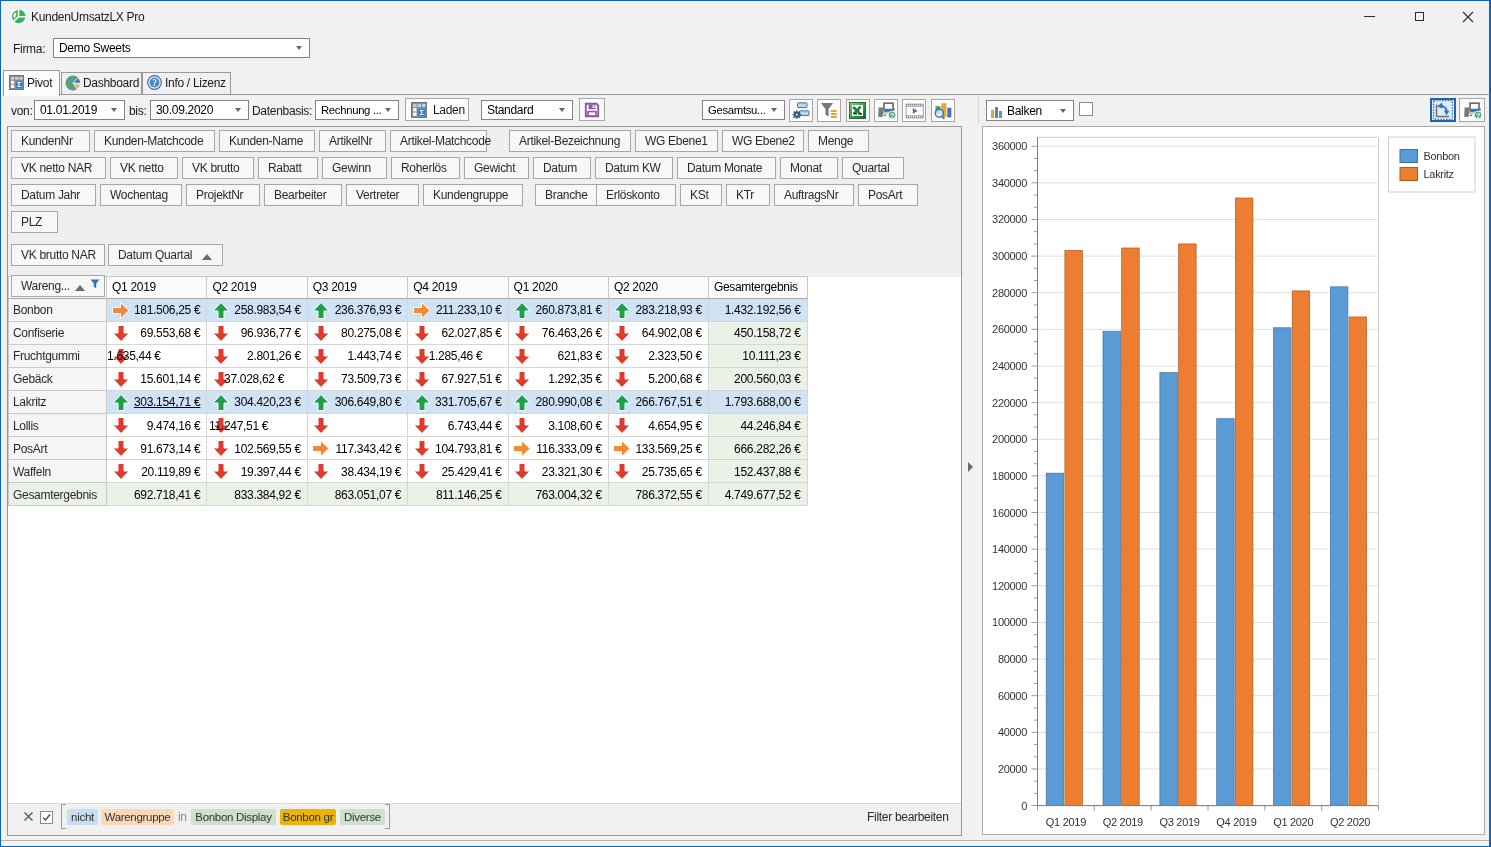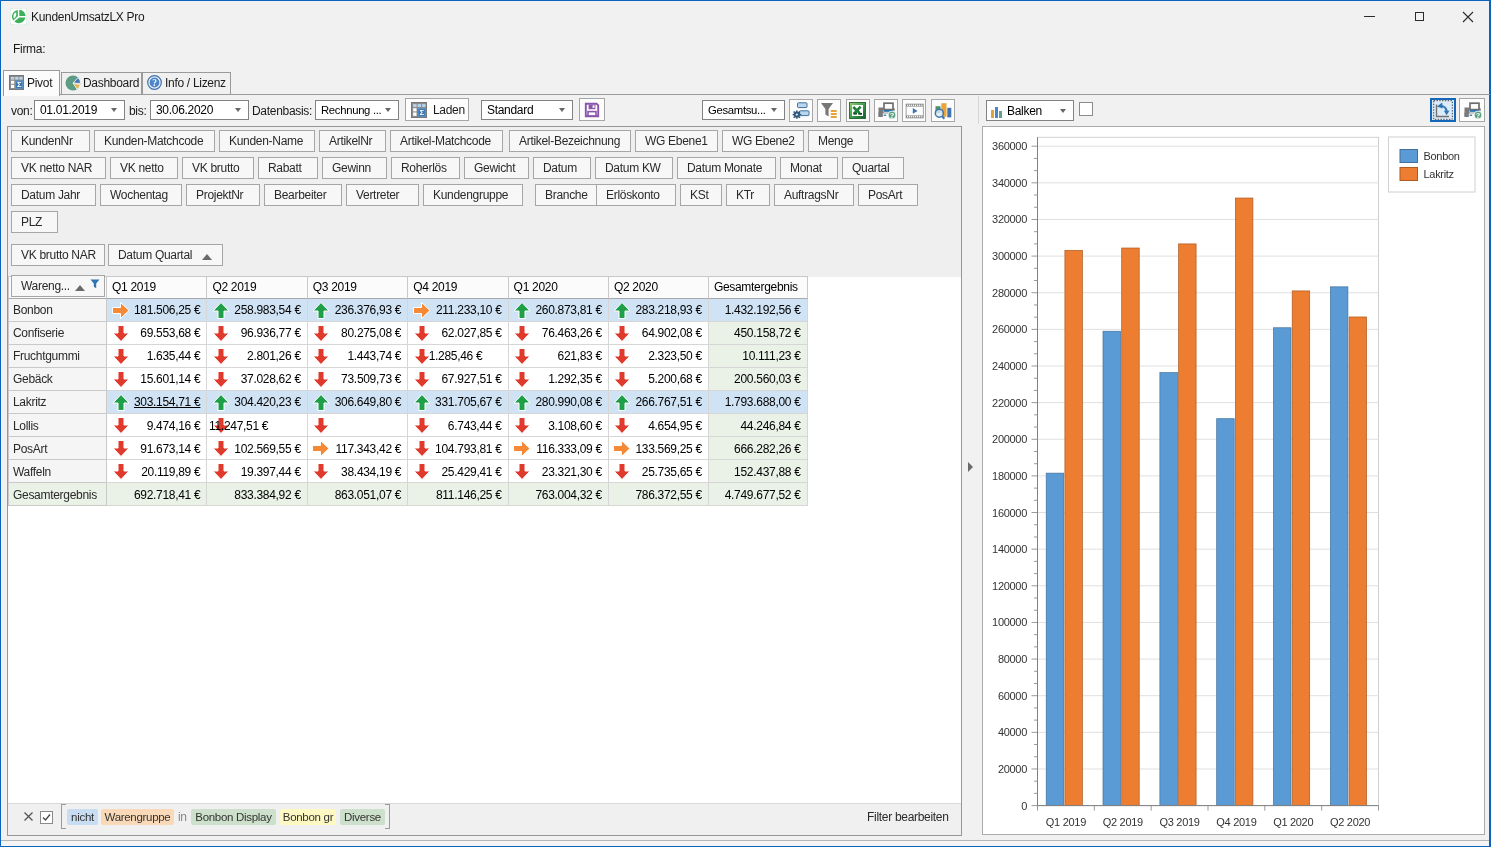--- a/index.html
+++ b/index.html
@@ -32,20 +32,24 @@
     </div>
 <div class="abs t12" style="left:30px;top:9px;color:#1b1b1b;">KundenUmsatzLX Pro</div>
 <div class="abs" style="left:1363px;top:15px;width:11px;height:1px;background:#2b2b2b;"></div>
 <div class="abs" style="left:1414px;top:11px;width:9px;height:9px;border:1px solid #2b2b2b;"></div>
 <div class="abs" style="left:1461px;top:10px;width:12px;height:12px;">
       <svg width="12" height="12">
         <path d="M1 1 L11 11 M11 1 L1 11" stroke="#2b2b2b" stroke-width="1.1"></path>
       </svg>
     </div>
 <div class="abs t12" style="left:12px;top:41px;">Firma:</div>
+<div class="combo" style="left:52px;top:37px;width:257px;height:20px;">
+      <span class="cv">Demo Sweets</span>
+      <span class="arr"></span>
+    </div>
 <div class="abs" style="left:2px;top:93px;width:1487px;height:1px;background:#9a9a9a;"></div>
 <div class="abs" style="left:60px;top:71px;width:81px;height:22px;background:#f0f0f0;border:1px solid #9a9a9a;border-bottom:none;"></div>
 <div class="abs" style="left:141px;top:71px;width:89px;height:22px;background:#f0f0f0;border:1px solid #9a9a9a;border-bottom:none;"></div>
 <div class="abs" style="left:2px;top:69px;width:57px;height:26px;background:#fcfcfc;border:1px solid #9a9a9a;border-bottom:none;"></div>
 <div class="abs" style="left:8px;top:74px;width:15px;height:15px;">
       <svg width="15" height="15" viewBox="0 0 15 15">
         <rect x="0.5" y="0.5" width="14" height="14" fill="#8e8e8e" stroke="#777"></rect>
         <rect x="2" y="2" width="3.2" height="2.6" fill="#b9d6ef"></rect>
         <rect x="6.2" y="2" width="3.2" height="2.6" fill="#b9d6ef"></rect>
         <rect x="10.4" y="2" width="3.2" height="2.6" fill="#b9d6ef"></rect>
@@ -73,21 +77,21 @@
       </svg>
     </div>
 <div class="abs t12" style="left:164px;top:75px;">Info / Lizenz</div>
 <div class="abs t12" style="left:10px;top:103px;">von:</div>
 <div class="combo" style="left:33px;top:99px;width:91px;height:20px;">
       <span class="cv">01.01.2019</span>
       <span class="arr"></span>
     </div>
 <div class="abs t12" style="left:128px;top:103px;">bis:</div>
 <div class="combo" style="left:149px;top:99px;width:99px;height:20px;">
-      <span class="cv">30.06.2020</span>
+      <span class="cv">30.09.2020</span>
       <span class="arr"></span>
     </div>
 <div class="abs t12" style="left:251px;top:103px;">Datenbasis:</div>
 <div class="combo" style="left:314px;top:99px;width:84px;height:20px;">
       <span class="cv" style="font-size:11.3px;">Rechnung ...</span>
       <span class="arr"></span>
     </div>
 <div class="btn" style="left:404px;top:97px;width:64px;height:23px;">
       <div class="abs" style="left:5px;top:3px;">
         <svg width="16" height="16" viewBox="0 0 15 15">
@@ -252,21 +256,21 @@
           <text x="15" y="15.9" font-size="7.5" fill="#fff" text-anchor="middle" font-weight="bold">?</text>
         </svg>
       </div>
     </div>
 <div class="abs" style="left:6px;top:125px;width:955px;height:710px;background:#fff;border:1px solid #979797;"></div>
 <div class="abs" style="left:7px;top:126px;width:953px;height:150px;background:#efefef;"></div>
 <div class="chip" style="left:10.0px;top:129px;width:79px;">KundenNr</div>
 <div class="chip" style="left:93.0px;top:129px;width:121px;">Kunden-Matchcode</div>
 <div class="chip" style="left:218.0px;top:129px;width:96px;">Kunden-Name</div>
 <div class="chip" style="left:318.0px;top:129px;width:67px;">ArtikelNr</div>
-<div class="chip" style="left:389.0px;top:129px;width:113px;">Artikel-Matchcode</div>
+<div class="chip" style="left:389.0px;top:129px;width:97px;">Artikel-Matchcode</div>
 <div class="chip" style="left:508.0px;top:129px;width:122px;">Artikel-Bezeichnung</div>
 <div class="chip" style="left:634.0px;top:129px;width:83px;">WG Ebene1</div>
 <div class="chip" style="left:721.0px;top:129px;width:82px;">WG Ebene2</div>
 <div class="chip" style="left:807.0px;top:129px;width:61px;">Menge</div>
 <div class="chip" style="left:10.0px;top:156px;width:95px;">VK netto NAR</div>
 <div class="chip" style="left:109.0px;top:156px;width:68px;">VK netto</div>
 <div class="chip" style="left:181.0px;top:156px;width:72px;">VK brutto</div>
 <div class="chip" style="left:257.0px;top:156px;width:60px;">Rabatt</div>
 <div class="chip" style="left:321.0px;top:156px;width:65px;">Gewinn</div>
 <div class="chip" style="left:390.0px;top:156px;width:69px;">Roherlös</div>
@@ -402,21 +406,21 @@
 <div class="abs" style="left:707.9px;top:320.6px;width:98.7px;height:23.1px;background:#eaf1e7;border-right:1px solid #d6d6d6;border-bottom:1px solid #d6d6d6;"></div>
 <div class="cell" style="left:707.9px;top:325.1px;width:91.7px;text-align:right;">450.158,72&nbsp;€</div>
 <div class="abs" style="left:7px;top:343.7px;width:99.0px;height:23.1px;background:#f5f5f5;border:1px solid #c9c9c9;border-top:none;"></div>
 <div class="cell" style="left:12px;top:348.2px;color:#2a2a2a;">Fruchtgummi</div>
 <div class="abs" style="left:106.0px;top:343.7px;width:100.4px;height:23.1px;background:#fff;border-right:1px solid #d6d6d6;border-bottom:1px solid #d6d6d6;"></div>
 <div class="abs" style="left:110.5px;top:346.7px;">
       <svg width="18" height="17" viewBox="0 0 18 17">
         <path d="M9 16.5 L1 8 L6 8 L6 0.5 L12 0.5 L12 8 L17 8 Z" fill="#e03a2d" stroke="#fff" stroke-width="1"></path>
       </svg>
     </div>
-<div class="cell" style="left:106.0px;top:348.2px;width:93.4px;text-align:right;">1.635,44&nbsp;€</div>
+<div class="cell" style="left:106.0px;top:348.2px;width:93.4px;">1.635,44&nbsp;€</div>
 <div class="abs" style="left:206.4px;top:343.7px;width:100.4px;height:23.1px;background:#fff;border-right:1px solid #d6d6d6;border-bottom:1px solid #d6d6d6;"></div>
 <div class="abs" style="left:210.9px;top:346.7px;">
       <svg width="18" height="17" viewBox="0 0 18 17">
         <path d="M9 16.5 L1 8 L6 8 L6 0.5 L12 0.5 L12 8 L17 8 Z" fill="#e03a2d" stroke="#fff" stroke-width="1"></path>
       </svg>
     </div>
 <div class="cell" style="left:206.4px;top:348.2px;width:93.4px;text-align:right;">2.801,26&nbsp;€</div>
 <div class="abs" style="left:306.8px;top:343.7px;width:100.4px;height:23.1px;background:#fff;border-right:1px solid #d6d6d6;border-bottom:1px solid #d6d6d6;"></div>
 <div class="abs" style="left:311.3px;top:346.7px;">
       <svg width="18" height="17" viewBox="0 0 18 17">
@@ -455,21 +459,21 @@
         <path d="M9 16.5 L1 8 L6 8 L6 0.5 L12 0.5 L12 8 L17 8 Z" fill="#e03a2d" stroke="#fff" stroke-width="1"></path>
       </svg>
     </div>
 <div class="cell" style="left:106.0px;top:371.3px;width:93.4px;text-align:right;">15.601,14&nbsp;€</div>
 <div class="abs" style="left:206.4px;top:366.8px;width:100.4px;height:23.1px;background:#fff;border-right:1px solid #d6d6d6;border-bottom:1px solid #d6d6d6;"></div>
 <div class="abs" style="left:210.9px;top:369.8px;">
       <svg width="18" height="17" viewBox="0 0 18 17">
         <path d="M9 16.5 L1 8 L6 8 L6 0.5 L12 0.5 L12 8 L17 8 Z" fill="#e03a2d" stroke="#fff" stroke-width="1"></path>
       </svg>
     </div>
-<div class="cell" style="left:206.4px;top:371.3px;width:93.4px;text-align:right;">37.028,62&nbsp;€</div>
+<div class="cell" style="left:206.4px;top:371.3px;width:93.4px;text-align:center;">37.028,62&nbsp;€</div>
 <div class="abs" style="left:306.8px;top:366.8px;width:100.4px;height:23.1px;background:#fff;border-right:1px solid #d6d6d6;border-bottom:1px solid #d6d6d6;"></div>
 <div class="abs" style="left:311.3px;top:369.8px;">
       <svg width="18" height="17" viewBox="0 0 18 17">
         <path d="M9 16.5 L1 8 L6 8 L6 0.5 L12 0.5 L12 8 L17 8 Z" fill="#e03a2d" stroke="#fff" stroke-width="1"></path>
       </svg>
     </div>
 <div class="cell" style="left:306.8px;top:371.3px;width:93.4px;text-align:right;">73.509,73&nbsp;€</div>
 <div class="abs" style="left:407.2px;top:366.8px;width:100.4px;height:23.1px;background:#fff;border-right:1px solid #d6d6d6;border-bottom:1px solid #d6d6d6;"></div>
 <div class="abs" style="left:411.7px;top:369.8px;">
       <svg width="18" height="17" viewBox="0 0 18 17">
@@ -704,21 +708,21 @@
       <svg width="11" height="11">
         <path d="M2 5.5 L4.5 8 L9 2.5" stroke="#4a4a4a" stroke-width="1.4" fill="none"></path>
       </svg>
     </div>
 <div class="abs" style="left:60px;top:803px;width:5px;height:25px;border-left:1px solid #9a9a9a;border-top:1px solid #9a9a9a;border-bottom:1px solid #9a9a9a;"></div>
 <div class="abs" style="left:384px;top:803px;width:5px;height:25px;border-right:1px solid #9a9a9a;border-top:1px solid #9a9a9a;border-bottom:1px solid #9a9a9a;"></div>
 <div class="fchip" style="left:66px;width:31px;background:#c8dcf2;">nicht</div>
 <div class="fchip" style="left:100px;width:73px;background:#f9d9b7;">Warengruppe</div>
 <div class="abs" style="left:177px;top:809px;font-size:12px;color:#888;">in</div>
 <div class="fchip" style="left:190px;width:85px;background:#cde0cb;">Bonbon Display</div>
-<div class="fchip" style="left:279px;width:56px;background:#fef9c3;">Bonbon gr</div>
+<div class="fchip" style="left:279px;width:56px;background:#eab308;">Bonbon gr</div>
 <div class="fchip" style="left:339px;width:45px;background:#cde0cb;">Diverse</div>
 <div class="abs" style="left:866px;top:809px;font-size:12px;color:#2a2a2a;">Filter bearbeiten</div>
 <div class="abs" style="left:981px;top:125px;width:503px;height:709px;background:#fff;border:1px solid #ababab;"></div>
 <svg class="abs" style="left:982px;top:126px;" width="501" height="707" viewBox="0 0 501 707">
       <rect x="54.5" y="10.3" width="341.0" height="668.3" fill="#fff" stroke="#d0d0d0"></rect>
       <line x1="48.5" y1="678.60" x2="54.5" y2="678.60" stroke="#9a9a9a"></line>
       <text x="44.0" y="682.60" font-size="11" fill="#333" text-anchor="end" font-family="Liberation Sans">0</text>
       <line x1="54.5" y1="641.97" x2="395.5" y2="641.97" stroke="#e0e0e0"></line>
       <line x1="48.5" y1="641.97" x2="54.5" y2="641.97" stroke="#9a9a9a"></line>
       <text x="44.0" y="645.97" font-size="11" fill="#333" text-anchor="end" font-family="Liberation Sans">20000</text>

